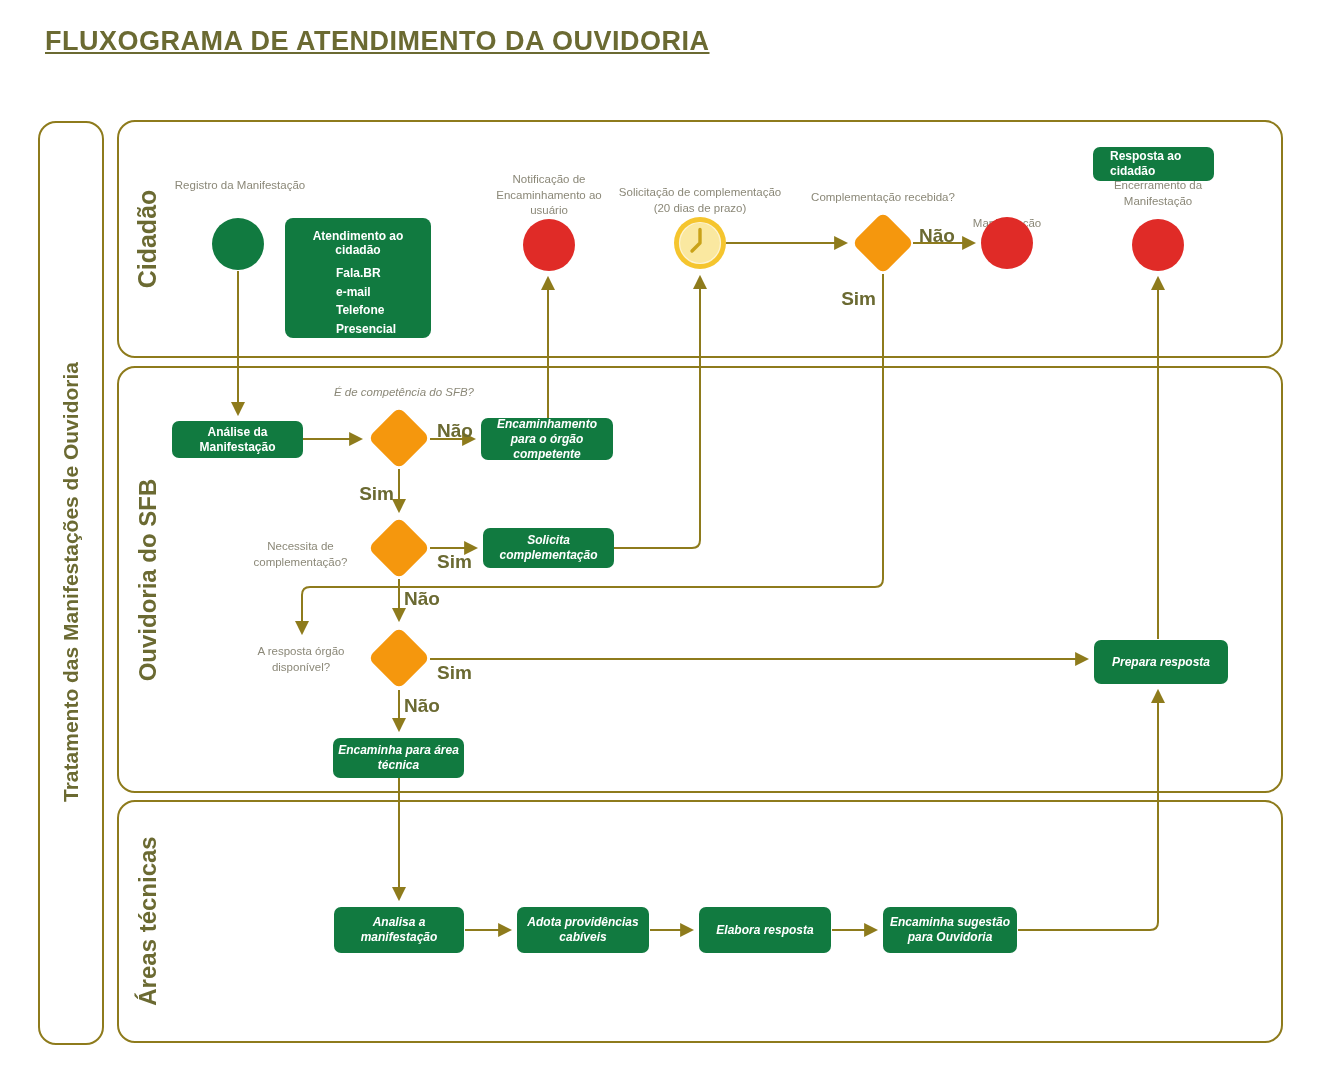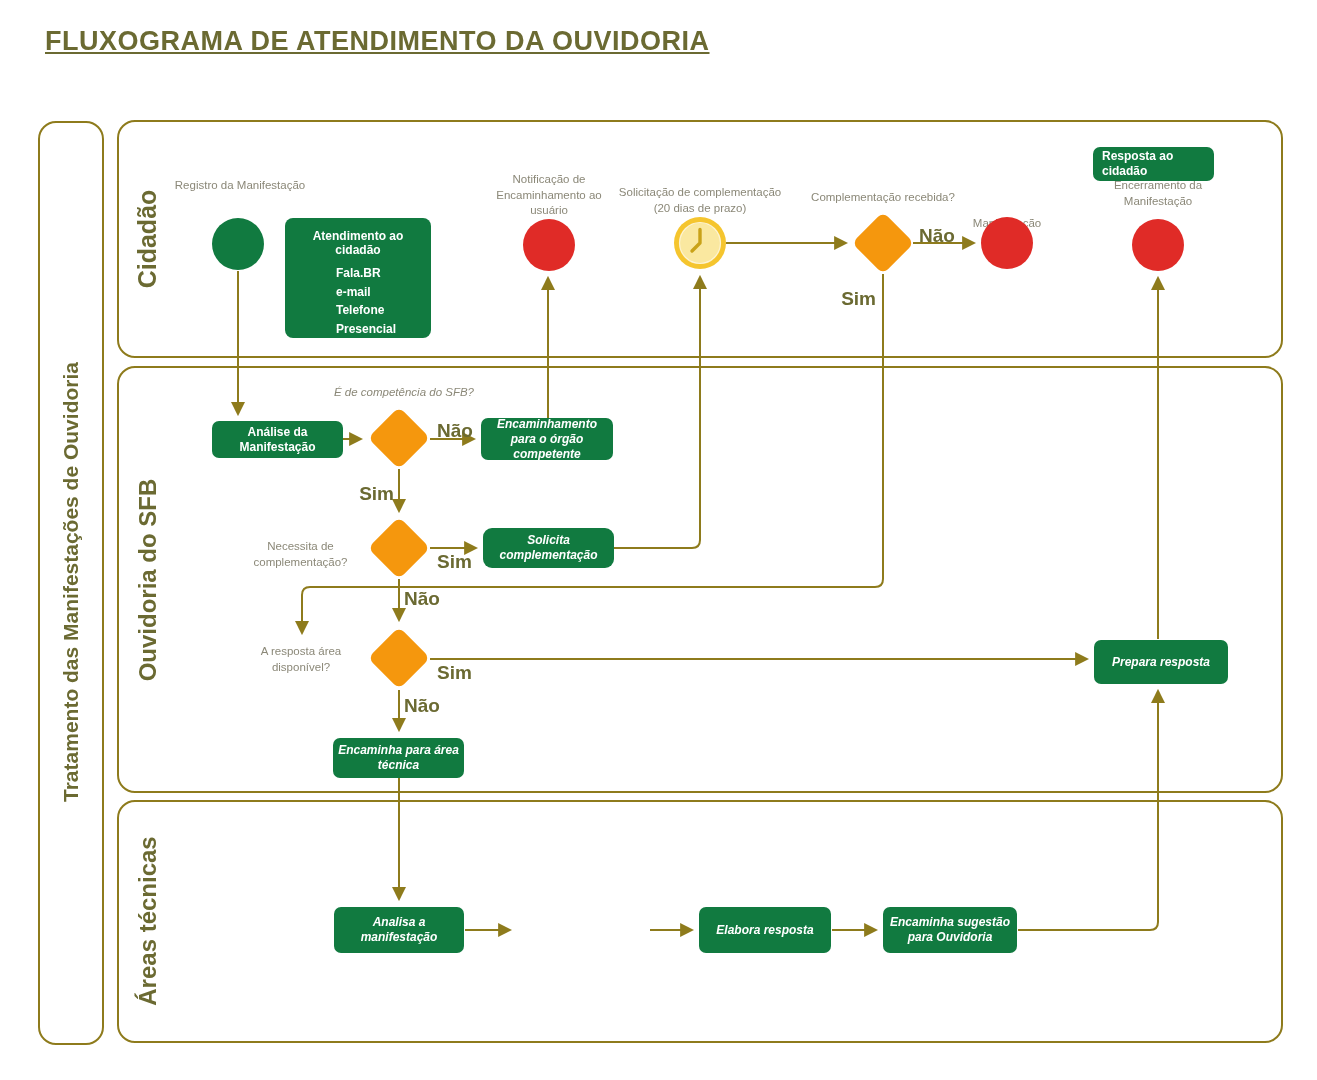--- a/index.html
+++ b/index.html
@@ -12,21 +12,21 @@
   }
   html,body{margin:0;padding:0;background:#fff;}
   body{font-family:"Liberation Sans","DejaVu Sans",sans-serif;}
   .canvas{position:relative;width:1317px;height:1080px;background:#fff;overflow:hidden;}
   .title{position:absolute;left:45px;top:26px;font-size:27px;font-weight:800;letter-spacing:.5px;color:var(--darkolive);text-decoration:underline;}
   .frame{position:absolute;border:2px solid var(--olive);border-radius:18px;box-sizing:border-box;background:transparent;}
   .rlabel{position:absolute;white-space:nowrap;transform:translate(-50%,-50%) rotate(-90deg);font-weight:bold;color:var(--darkolive);}
   .svglayer{position:absolute;left:0;top:0;}
   .gbox{position:absolute;background:var(--green);color:#fff;border-radius:7px;display:flex;flex-direction:column;align-items:center;justify-content:center;text-align:center;font-weight:bold;font-size:12px;line-height:1.25;padding:2px 5px;box-sizing:border-box;}
   .gbox.it{font-style:italic;}
-  .gbox.leftal{align-items:flex-start;text-align:left;padding-left:9px;}
+  .gbox.leftal{align-items:flex-start;text-align:left;padding-left:17px;}
   .glabel{position:absolute;color:var(--graylbl);font-size:11.5px;line-height:1.35;text-align:center;}
   .glabel.it{font-style:italic;}
   .edge{position:absolute;color:var(--darkolive);font-weight:bold;font-size:19px;}
   .edge.right{text-align:right;}
   .diamond{position:absolute;width:44px;height:44px;background:var(--orange);border-radius:7px;transform:rotate(45deg);}
   .circle{position:absolute;width:52px;height:52px;border-radius:50%;}
   .circle.green{background:var(--green);}
   .circle.red{background:var(--red);}
   .infobox{position:absolute;background:var(--green);color:#fff;border-radius:8px;box-sizing:border-box;padding:11px 6px 8px 6px;}
   .info-title{font-weight:bold;font-size:12px;text-align:center;margin-bottom:7px;}
@@ -107,42 +107,43 @@
   <div class="edge right" style="left:820px;top:288px;width:56px;">Sim</div>
   <div class="edge" style="left:919px;top:225px;">Não</div>
 
   <div class="glabel" style="left:952px;top:185px;width:110px;margin-top:31px;">Manifestação encerrada</div>
   <div class="circle red" style="left:981px;top:217px;"></div>
 
   <div class="gbox leftal" style="left:1093px;top:147px;width:121px;height:34px;">Resposta ao cidadão</div>
   <div class="glabel" style="left:1091px;top:178px;width:134px;">Encerramento da Manifestação</div>
   <div class="circle red" style="left:1132px;top:219px;"></div>
 
-  <div class="gbox" style="left:172px;top:421px;width:131px;height:37px;margin-left:40px;">Análise da Manifestação</div>
+  <div class="gbox" style="left:172px;top:421px;width:131px;height:37px;">Análise da Manifestação</div>
 
   <div class="glabel it" style="left:320px;top:385px;width:168px;">É de competência do SFB?</div>
   <div class="diamond" style="left:377px;top:416px;"></div>
   <div class="edge" style="left:437px;top:420px;">Não</div>
   <div class="edge right" style="left:350px;top:483px;width:44px;">Sim</div>
 
   <div class="gbox it" style="left:481px;top:418px;width:132px;height:42px;">Encaminhamento para o órgão competente</div>
 
   <div class="glabel" style="left:228px;top:539px;width:145px;">Necessita de complementação?</div>
   <div class="diamond" style="left:377px;top:526px;"></div>
   <div class="edge" style="left:437px;top:551px;">Sim</div>
   <div class="edge" style="left:404px;top:588px;">Não</div>
 
-  <div class="gbox it" style="left:483px;top:528px;width:131px;height:40px;border-radius:9px;">Solicita complementação</div>
+  <div class="gbox it" style="left:483px;top:528px;width:131px;height:40px;">Solicita complementação</div>
 
-  <div class="glabel" style="left:240px;top:644px;width:122px;">A resposta área disponível?</div>
+  <div class="glabel" style="left:240px;top:644px;width:122px;">A resposta órgão disponível?</div>
   <div class="diamond" style="left:377px;top:636px;"></div>
   <div class="edge" style="left:437px;top:662px;">Sim</div>
   <div class="edge" style="left:404px;top:695px;">Não</div>
 
   <div class="gbox it" style="left:1094px;top:640px;width:134px;height:44px;">Prepara resposta</div>
 
   <div class="gbox it" style="left:333px;top:738px;width:131px;height:40px;">Encaminha para área técnica</div>
 
   <div class="gbox it" style="left:334px;top:907px;width:130px;height:46px;">Analisa a manifestação</div>
+  <div class="gbox it" style="left:517px;top:907px;width:132px;height:46px;">Adota providências cabíveis</div>
   <div class="gbox it" style="left:699px;top:907px;width:132px;height:46px;">Elabora resposta</div>
   <div class="gbox it" style="left:883px;top:907px;width:134px;height:46px;">Encaminha sugestão para Ouvidoria</div>
 
 </div>
 
 </body></html>

